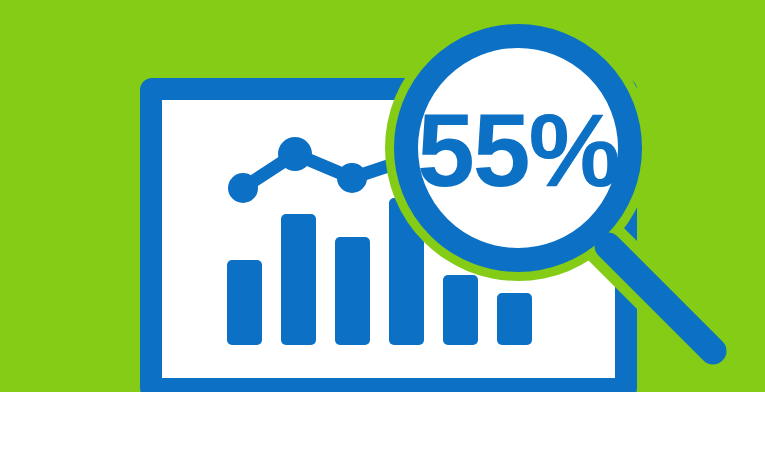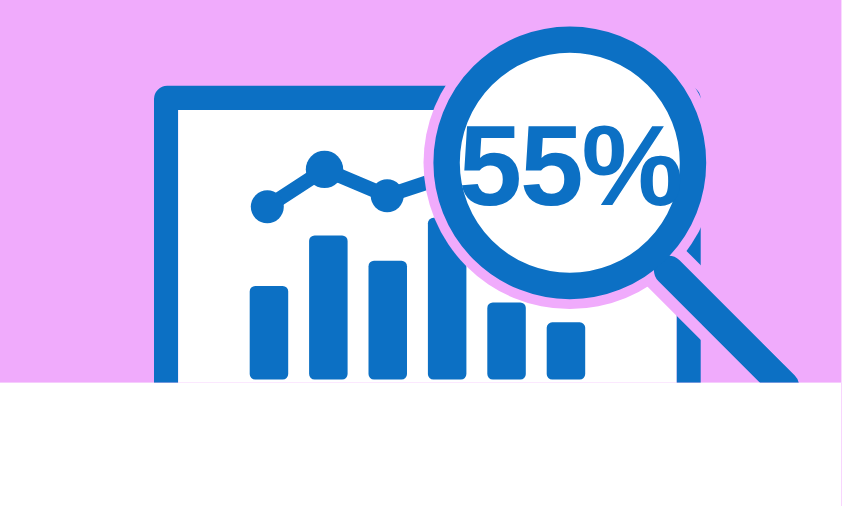--- a/index.html
+++ b/index.html
@@ -6,22 +6,22 @@
     margin: 0;
     padding: 0;
     background: #ffffff;
   }
   body {
     font-family: "Liberation Sans", sans-serif;
   }
   #stage {
     position: relative;
     width: 765px;
-    height: 348px;
-    background: #f0abfc;
+    height: 392px;
+    background: #84cc16;
     overflow: hidden;
   }
   #stage svg {
     display: block;
   }
   .pct-text {
     font-family: "Liberation Sans", sans-serif;
     font-weight: bold;
     font-size: 104px;
     letter-spacing: -2px;

